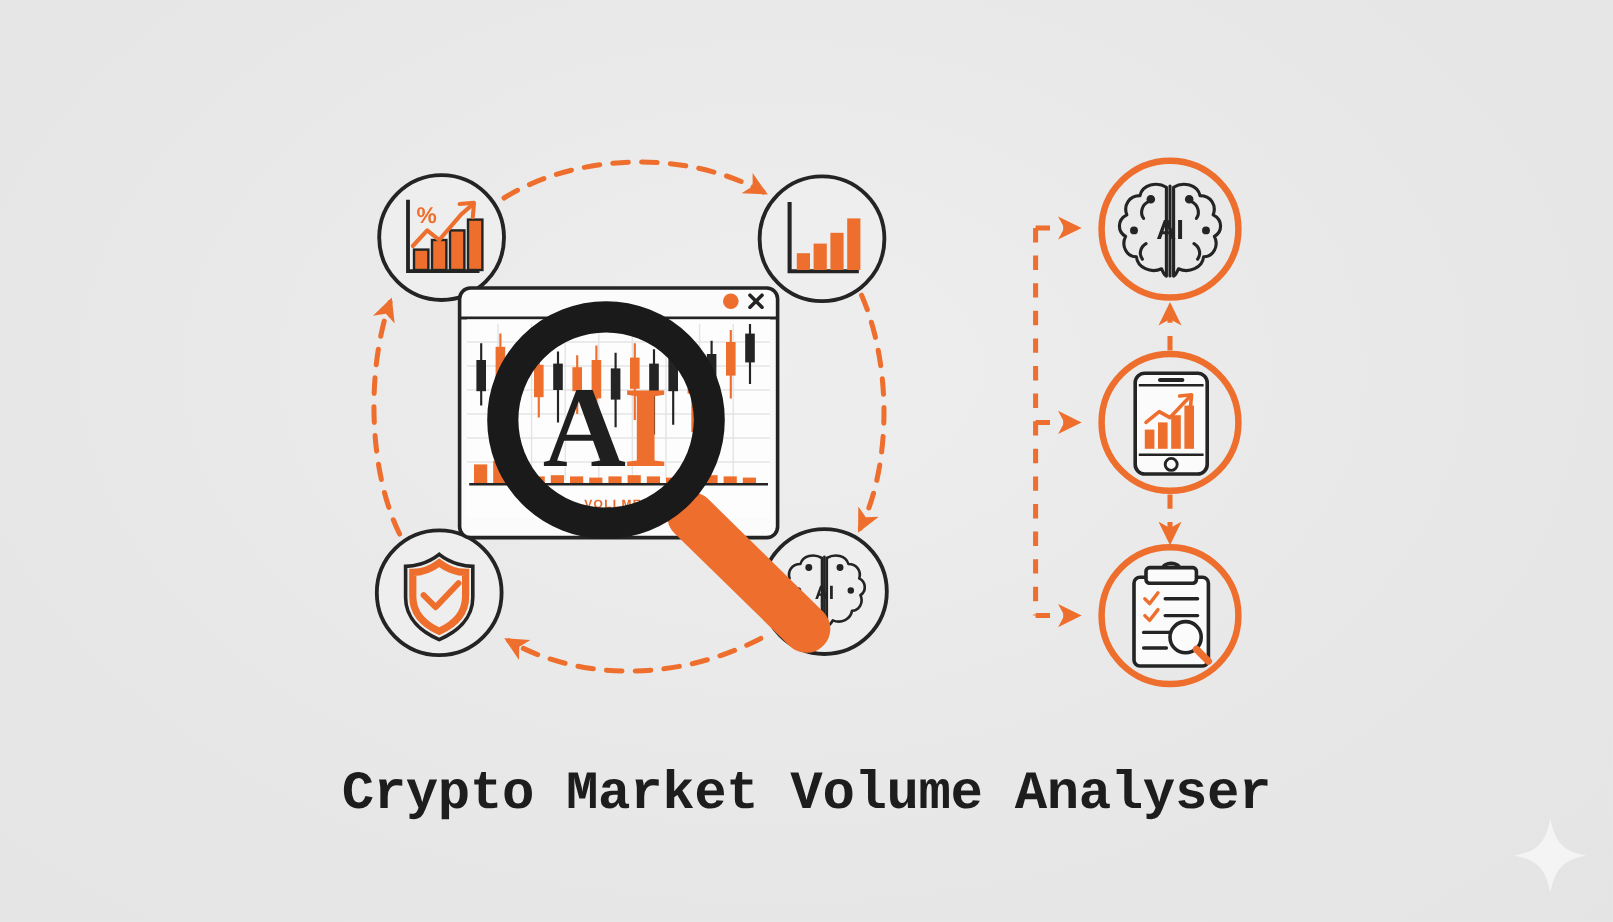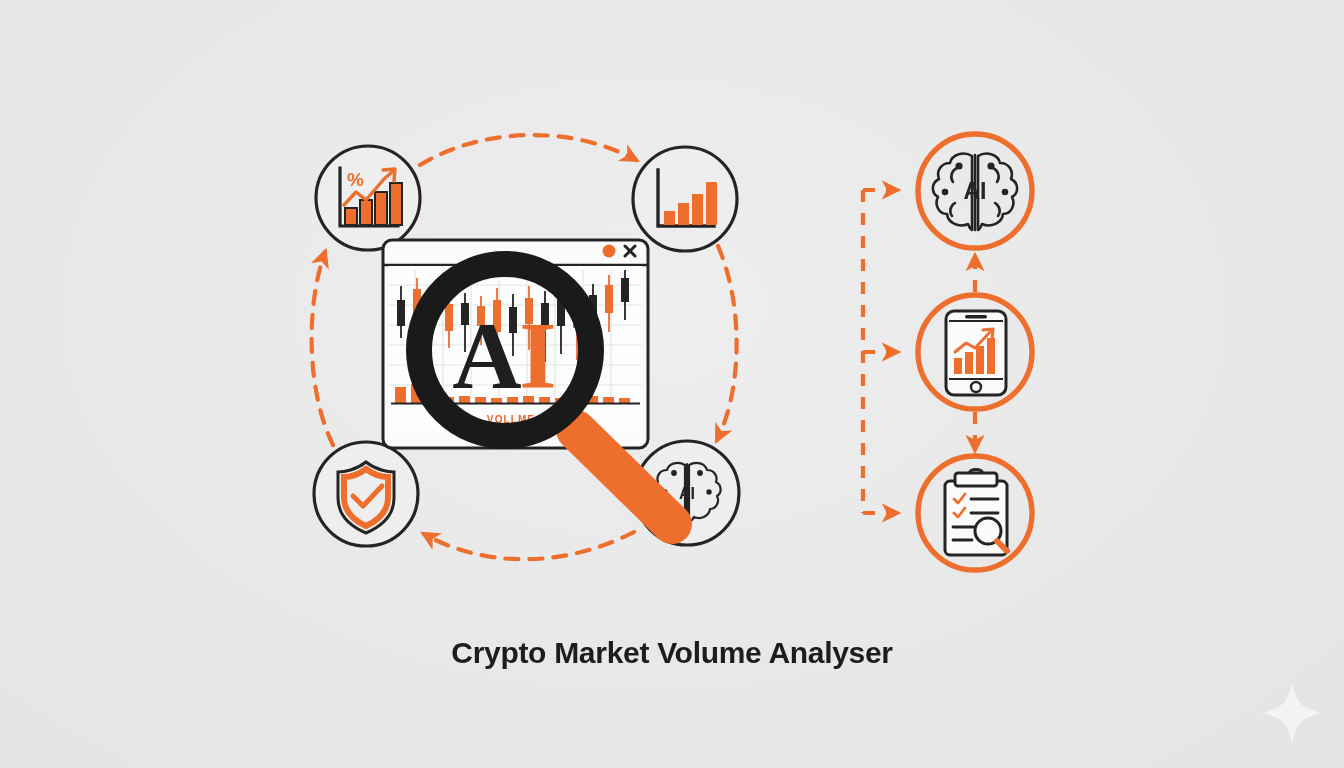--- a/index.html
+++ b/index.html
@@ -27,22 +27,22 @@
     width: 1344px;
     height: 768px;
     display: block;
   }
   .page-title {
     position: absolute;
     left: 0;
     top: 636px;
     width: 1344px;
     text-align: center;
-    font-family: Liberation Sans, sans-serif;
-    font-size: 30px;
+    font-family: Liberation Mono, monospace;
+    font-size: 45px;
     font-weight: 700;
     letter-spacing: -0.3px;
     color: #1d1d1d;
     white-space: nowrap;
   }
   .vol-label {
     font-family: "Liberation Sans", sans-serif;
     font-size: 10px;
     font-weight: 700;
     letter-spacing: 1.1px;

